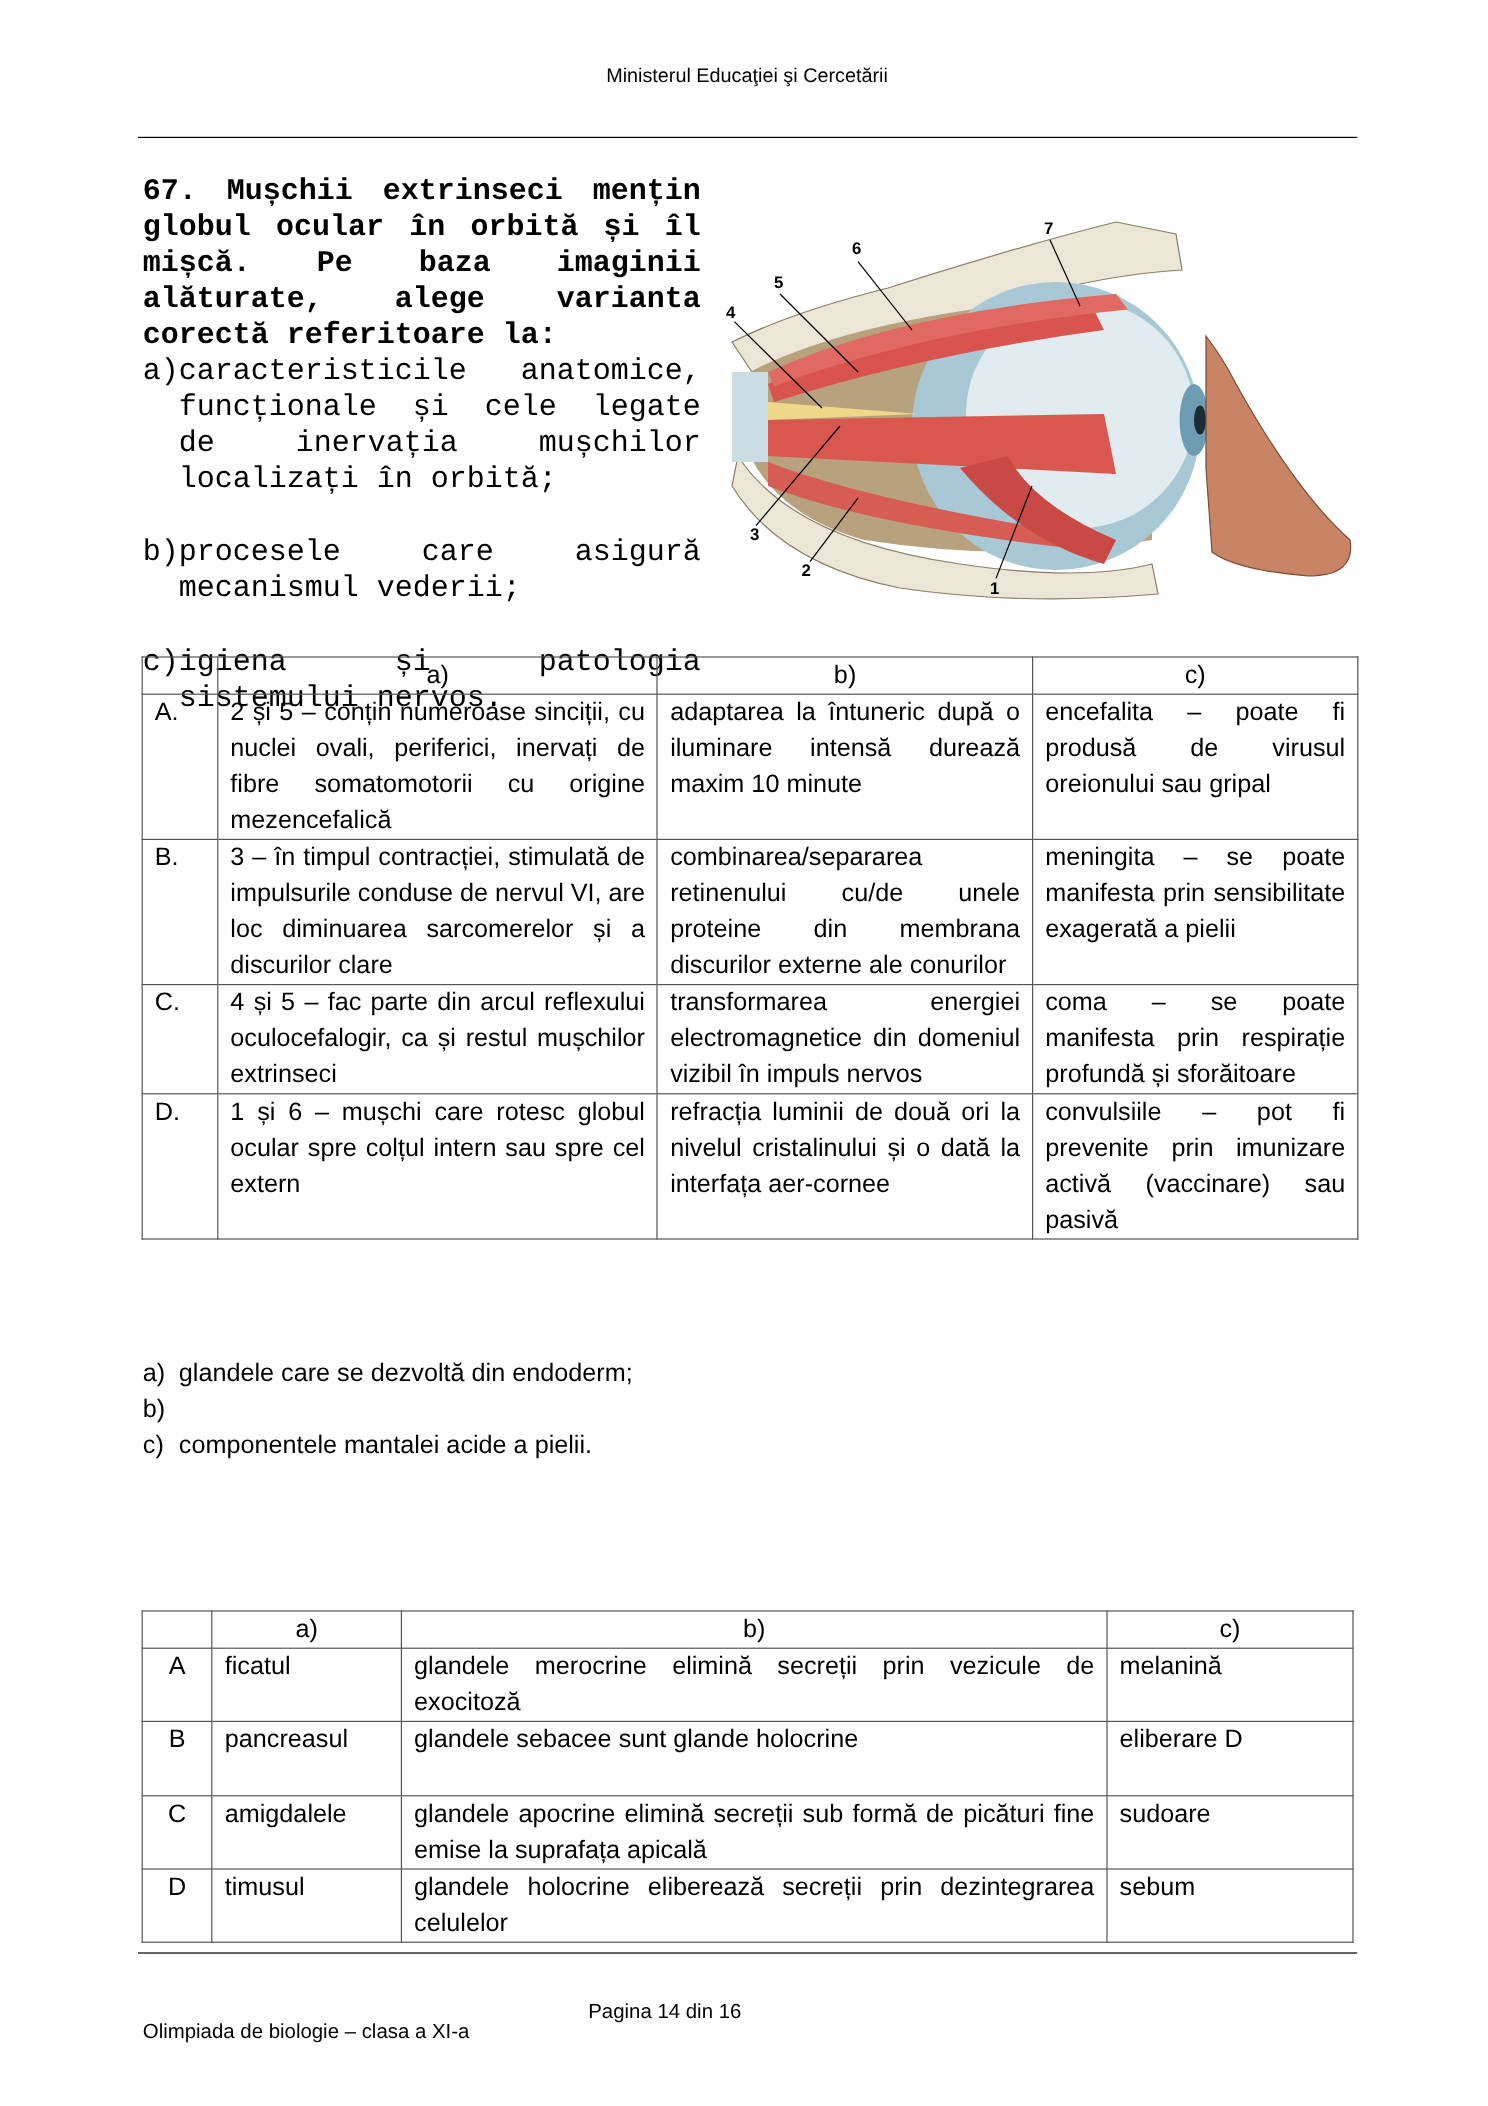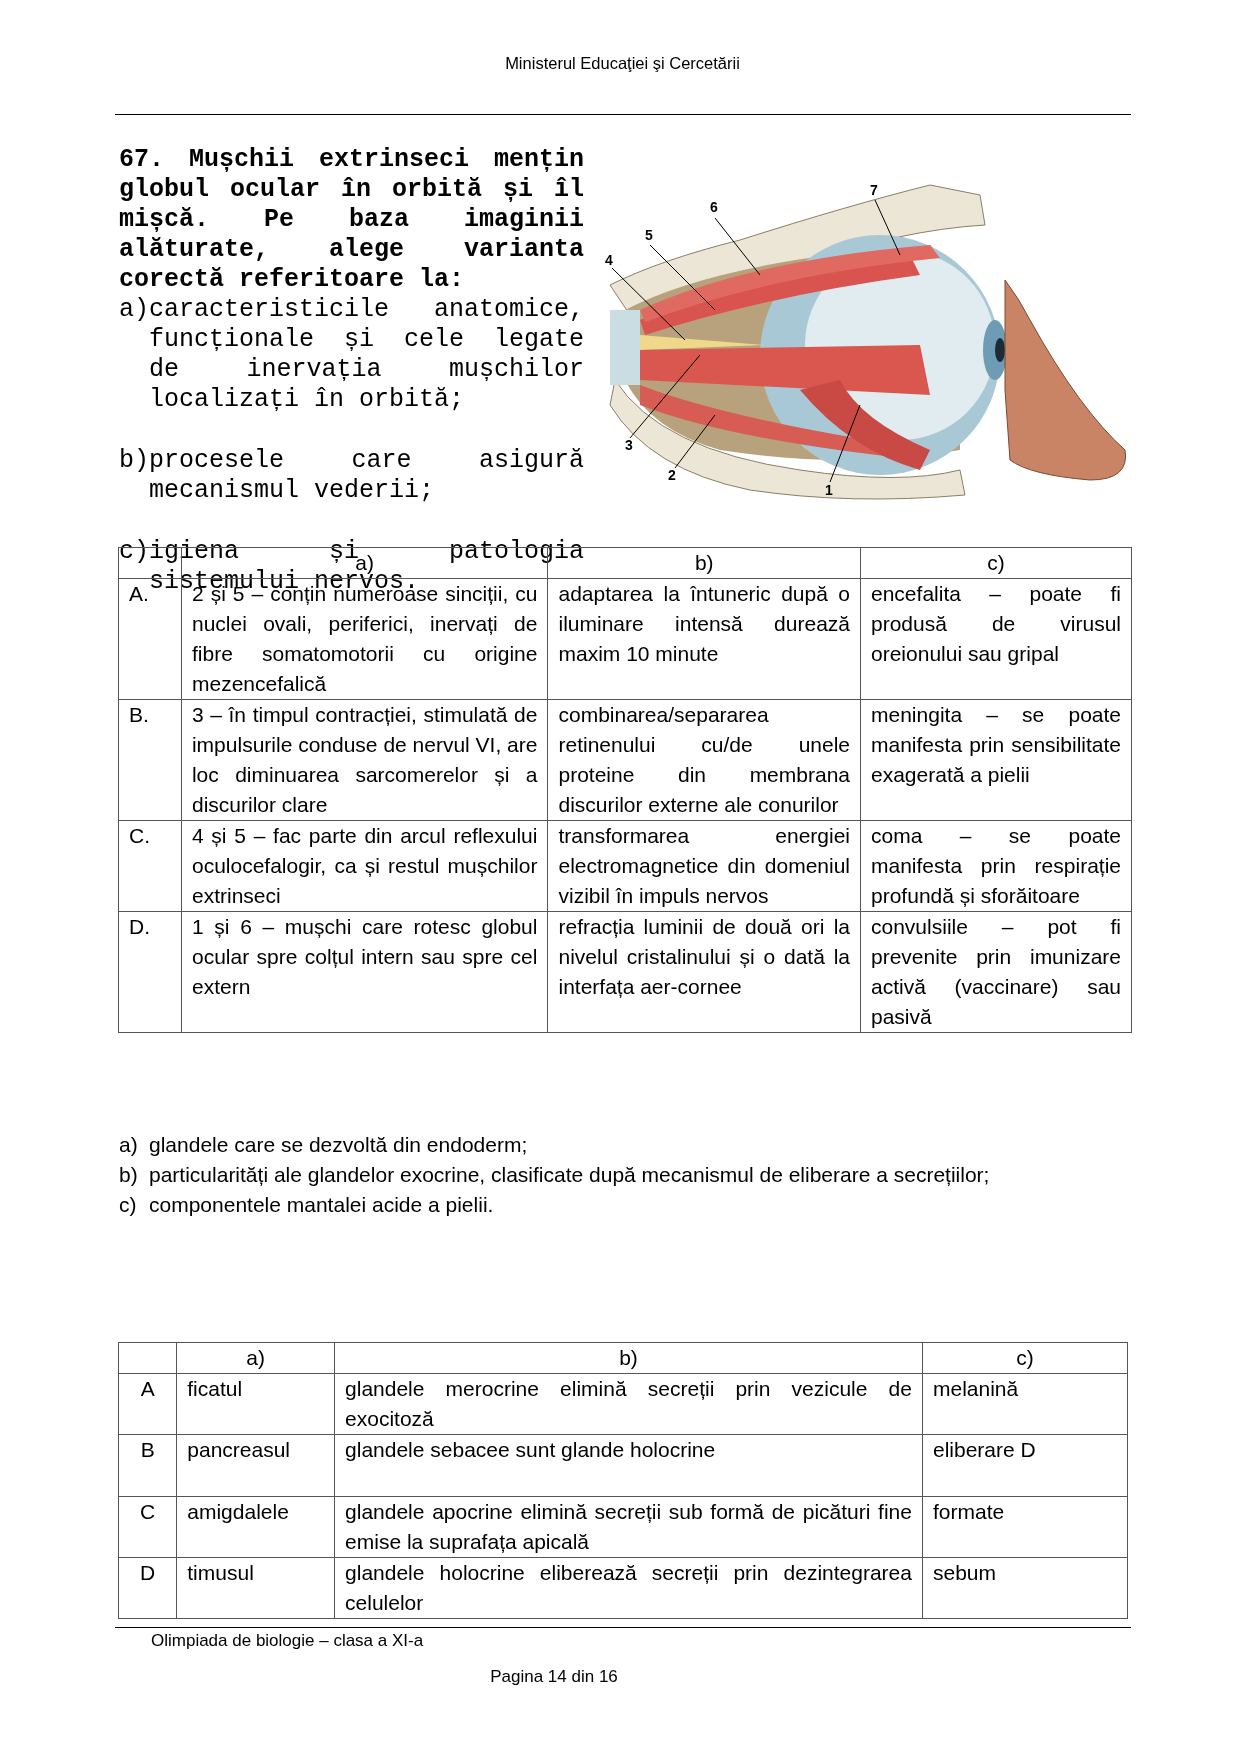--- a/index.html
+++ b/index.html
@@ -22,21 +22,21 @@
   table.ans td.just { text-align: justify; text-align-last: auto; }
   #t67 { left: 118px; top: 547px; width: 1014px; }
   #t68 { left: 118px; top: 1342px; width: 1010px; }
 
   .q68 { position: absolute; left: 119px; top: 1130px; width: 1011px; font-size: 21px; line-height: 30px; }
   .q68 .stem { font-weight: bold; text-align: justify; }
   .q68 .opt { display: flex; }
   .q68 .opt .lbl { width: 30px; flex: none; }
 
   .footer-line { position: absolute; left: 115px; top: 1627px; width: 1016px; border-top: 1.3px solid #000; }
-  .footer-left { position: absolute; left: 119px; top: 1631px; font-size: 17px; margin-left: 32px; }
+  .footer-left { position: absolute; left: 119px; top: 1683px; font-size: 17px; }
   .footer-page { position: absolute; left: 0; top: 1667px; width: 1108px; text-align: center; font-size: 17px; }
 </style>
 </head>
 <body>
 
 <div class="header">
   <div>Ministerul Educaţiei şi Cercetării</div>
 </div>
 <div class="header-line"></div>
 
@@ -145,21 +145,20 @@
 </tbody>
   </table>
 
 <div class="q68">
   <div class="opt">
     <span class="lbl">a)</span>
     <span>glandele care se dezvoltă din endoderm;</span>
   </div>
   <div class="opt">
     <span class="lbl">b)</span>
-    <span>particularități ale glandelor exocrine, clasificate după mecanismul de eliberare a secrețiilor;</span>
   </div>
   <div class="opt">
     <span class="lbl">c)</span>
     <span>componentele mantalei acide a pielii.</span>
   </div>
 </div>
 
 <table class="ans" id="t68">
   <colgroup>
       <col style="width:58px">
@@ -183,21 +182,21 @@
   <tr style="height:62px">
     <td class="hd">B</td>
     <td>pancreasul</td>
     <td class="just">glandele sebacee sunt glande holocrine</td>
     <td>eliberare D</td>
   </tr>
   <tr>
     <td class="hd">C</td>
     <td>amigdalele</td>
     <td class="just">glandele apocrine elimină secreții sub formă de picături fine emise la suprafața apicală</td>
-    <td>formate</td>
+    <td>sudoare</td>
   </tr>
   <tr>
     <td class="hd">D</td>
     <td>timusul</td>
     <td class="just">glandele holocrine eliberează secreții prin dezintegrarea celulelor</td>
     <td>sebum</td>
   </tr>
 </tbody>
   </table>
 

